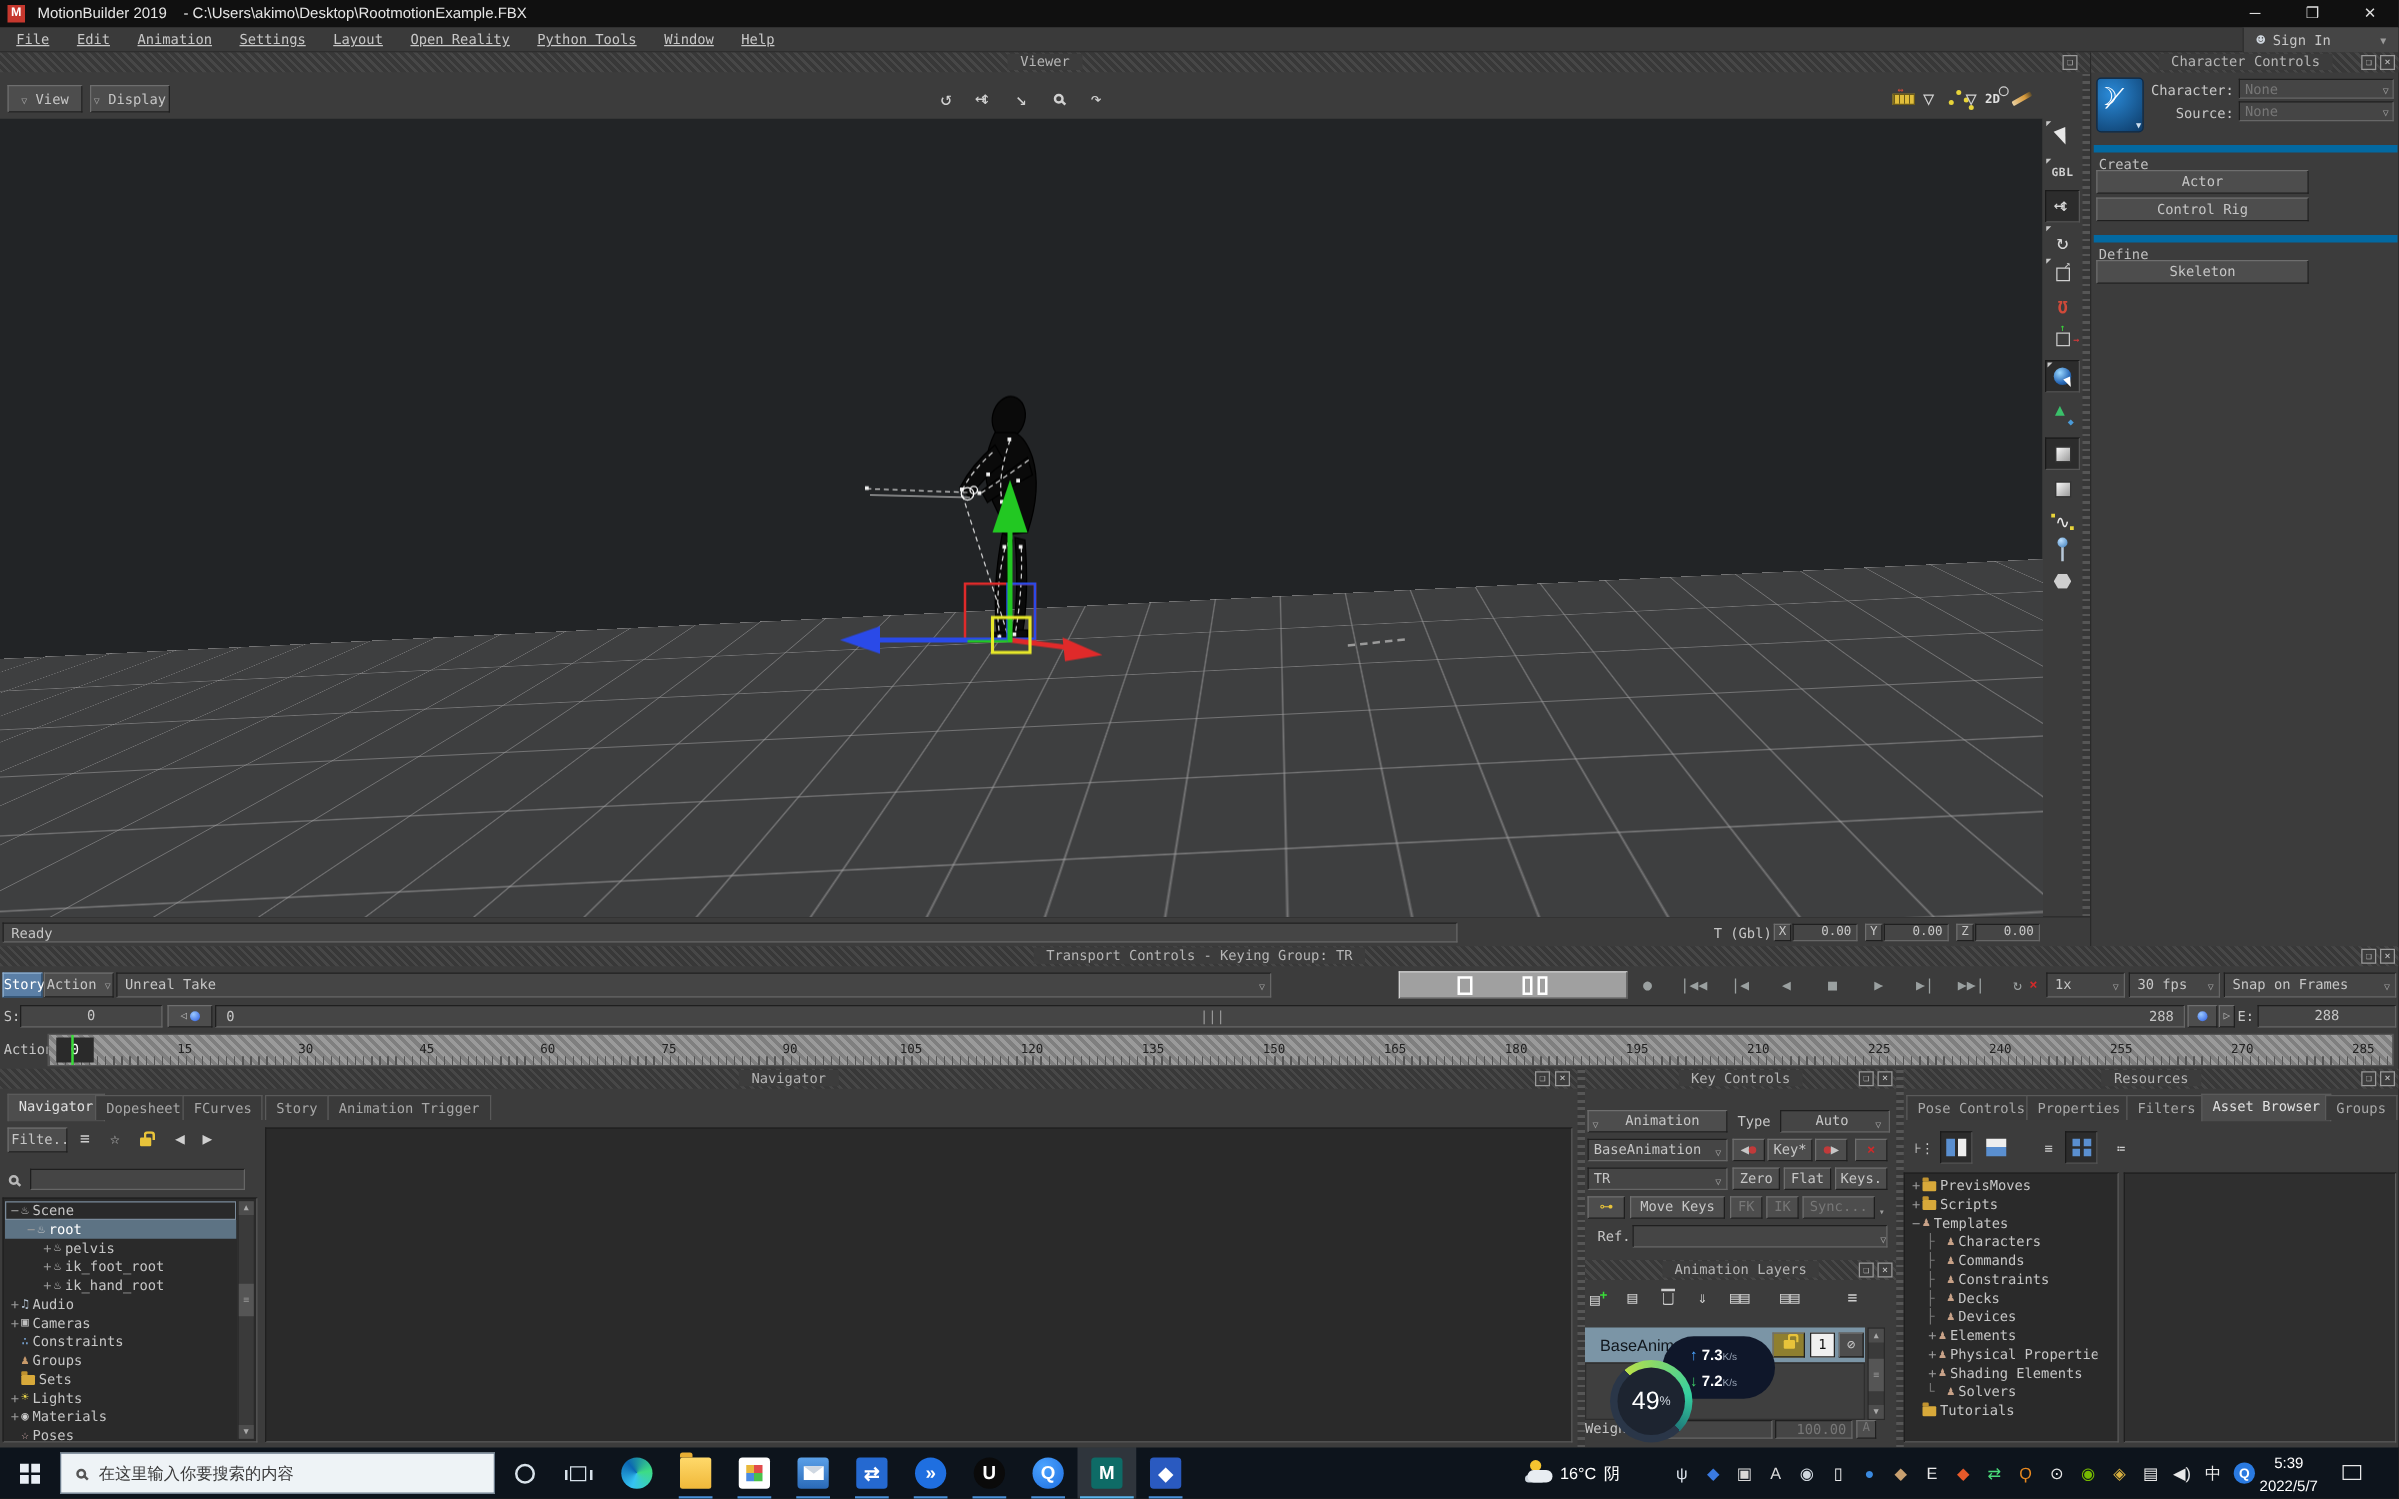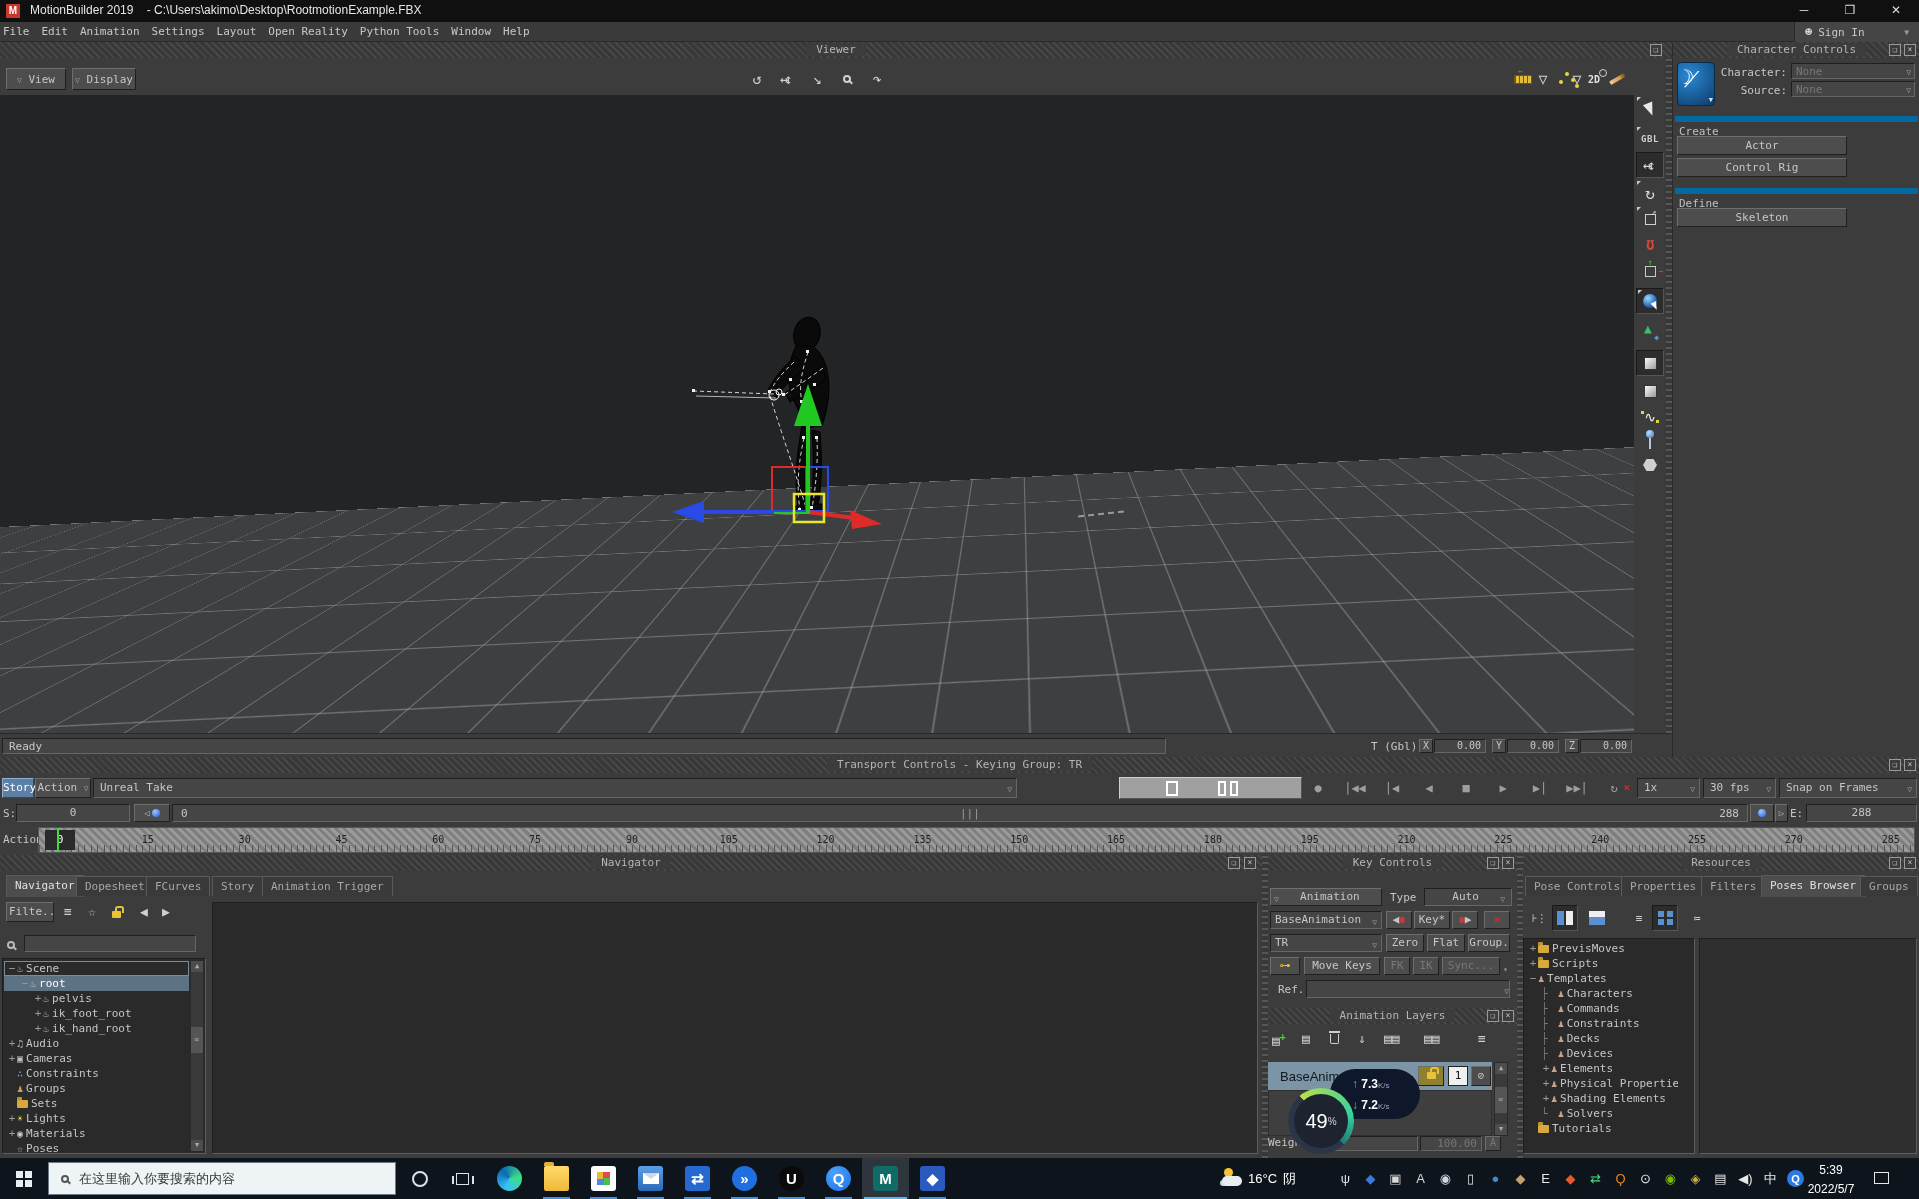--- a/index.html
+++ b/index.html
@@ -9,21 +9,21 @@
   .abs{position:absolute;}
 
   
   #titlebar{left:0;top:0;width:1919px;height:22px;background:#101010;color:#e6e6e6;
             font-family:"Liberation Sans",sans-serif;font-size:12px;}
   #mb-logo{left:6px;top:4px;width:14px;height:14px;background:#c6382e;color:#fff;font-weight:bold;
            font-size:10px;text-align:center;line-height:14px;}
   #title-text{left:30px;top:3px;white-space:pre;}
   .winbtn{top:0;width:46px;height:22px;text-align:center;line-height:20px;color:#ddd;font-size:12px;}
   #menubar{left:0;top:22px;width:1919px;height:20px;background:#3a3a3a;border-bottom:1px solid #2a2a2a;}
-  .menu-item{display:inline-block;padding:3px 9px 0 3px;height:20px;color:#c8c8c8;}
+  .menu-item{display:inline-block;padding:3px 9px 0 13px;height:20px;color:#c8c8c8;text-decoration:underline;}
   #signin{right:0;top:0;height:20px;background:#454545;border-left:1px solid #2a2a2a;padding:2px 10px;
           display:flex;align-items:center;gap:6px;width:125px;}
   #signin .avatar{color:#cfd6de;font-size:12px;}
   #signin .dd{margin-left:auto;color:#9a9a9a;font-size:8px;}
 
   
   .hdr{height:16px;background:repeating-linear-gradient(45deg,#474747 0 2px,#383838 2px 5px);
        text-align:center;line-height:16px;color:#b5b5b5;overflow:hidden;}
   .hdr b{background:#3c3c3c;padding:0 10px;font-weight:normal;}
   .hbtn{position:absolute;top:2px;width:12px;height:12px;border:1px solid #9a9a9a;background:#3c3c3c;
@@ -648,21 +648,21 @@
       <span class="dd7" style="float:right;margin-top:3px;">▽</span></div>
     <div class="kc-el btn" style="left:1386px;top:56px;width:26px;">◀<span class="dotred"></span></div>
     <div class="kc-el btn" style="left:1414px;top:56px;width:36px;">Key*</div>
     <div class="kc-el btn" style="left:1452px;top:56px;width:26px;"><span class="dotred"></span>▶</div>
     <div class="kc-el btn" style="left:1484px;top:56px;width:26px;color:#d02a2a;font-weight:bold;">×</div>
     <div class="kc-el sunk" style="left:1270px;top:79px;width:112px;padding:0 4px;">
       <span>TR</span>
       <span class="dd7" style="float:right;margin-top:3px;">▽</span></div>
     <div class="kc-el btn" style="left:1386px;top:79px;width:38px;">Zero</div>
     <div class="kc-el btn" style="left:1427px;top:79px;width:38px;">Flat</div>
-    <div class="kc-el btn" style="left:1468px;top:79px;width:42px;">Group.</div>
+    <div class="kc-el btn" style="left:1468px;top:79px;width:42px;">Keys.</div>
     <div class="kc-el btn" style="left:1270px;top:102px;width:30px;"><span style="color:#e8c33a;">⊶</span></div>
     <div class="kc-el btn" style="left:1304px;top:102px;width:76px;">Move Keys</div>
     <div class="kc-el btn dis" style="left:1384px;top:102px;width:26px;">FK</div>
     <div class="kc-el btn dis" style="left:1413px;top:102px;width:26px;">IK</div>
     <div class="kc-el btn dis" style="left:1442px;top:102px;width:58px;">Sync...</div>
     <span class="kc-el dd7" style="left:1503px;top:107px;">▾</span>
     <span class="kc-el" style="left:1278px;top:127px;">Ref.</span>
     <div class="kc-el sunk" style="left:1306px;top:125px;width:204px;">
       <span class="dd7" style="float:right;margin-top:3px;">▽</span>
       </div>
@@ -704,21 +704,21 @@
     </div>
 
     <div class="vsplit" style="left:1517px;"></div>
 
     
     <div class="hdr abs" style="left:1523px;top:0;width:396px;">
       <b>Resources</b>
       <div class="hbtn" style="right:18px;">❏</div>
       <div class="hbtn" style="right:3px;">×</div>
     </div>
-    <span id="res-tabs"><span class="tab" style="left: 1525px;">Pose Controls</span><span class="tab" style="left: 1621px;">Properties</span><span class="tab" style="left: 1701px;">Filters</span><span class="tab active" style="left: 1761px;">Poses Browser</span><span class="tab" style="left: 1860px;">Groups</span></span>
+    <span id="res-tabs"><span class="tab" style="left: 1525px;">Pose Controls</span><span class="tab" style="left: 1621px;">Properties</span><span class="tab" style="left: 1701px;">Filters</span><span class="tab active" style="left: 1761px;">Asset Browser</span><span class="tab" style="left: 1860px;">Groups</span></span>
     <div class="res-tool" style="left:1526px;">
         <span class="treeico">⊦⋮</span>
       </div>
     <div class="res-tool sel" style="left:1552px;">
         <span class="vpane"></span>
       </div>
     <div class="res-tool" style="left:1584px;">
         <span class="hpane"></span>
       </div>
     <div class="res-tool" style="left:1626px;">≡</div>

